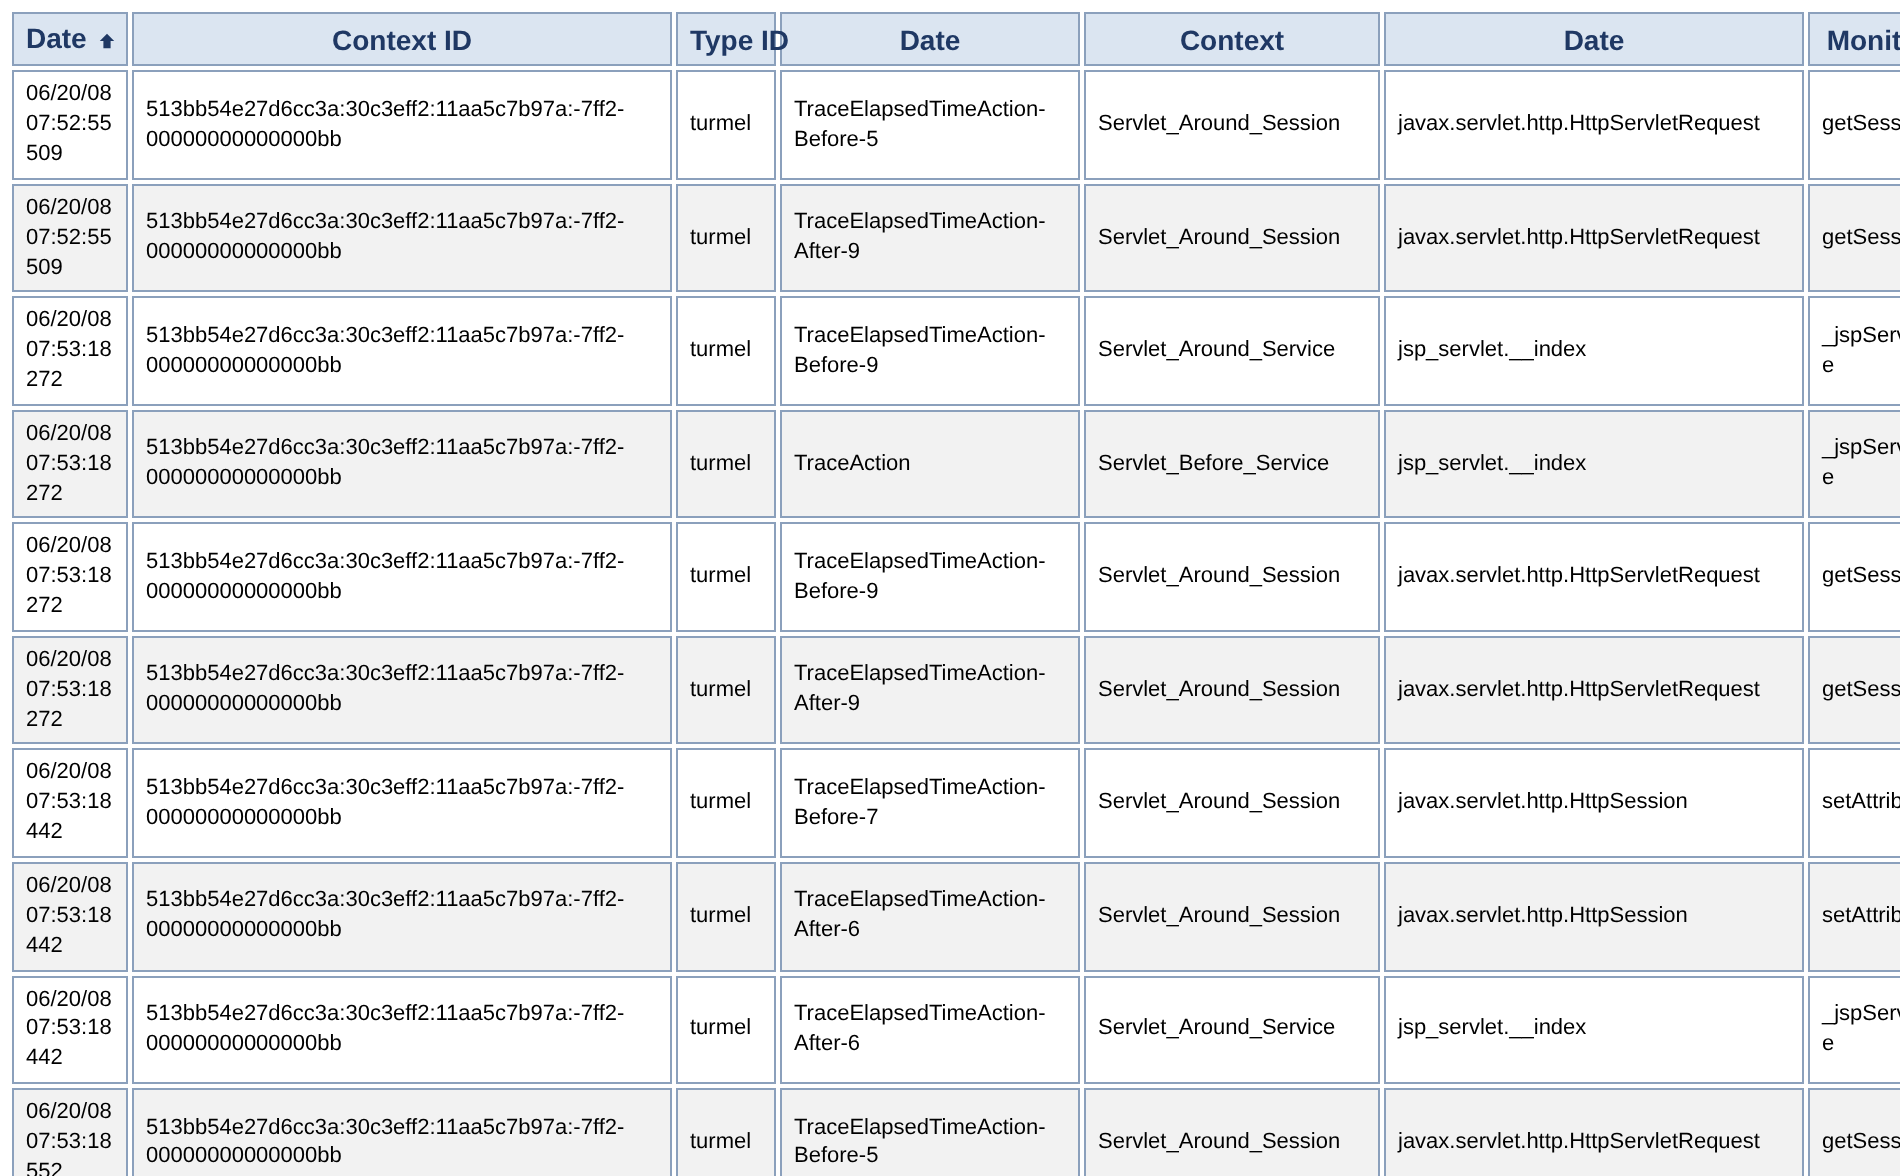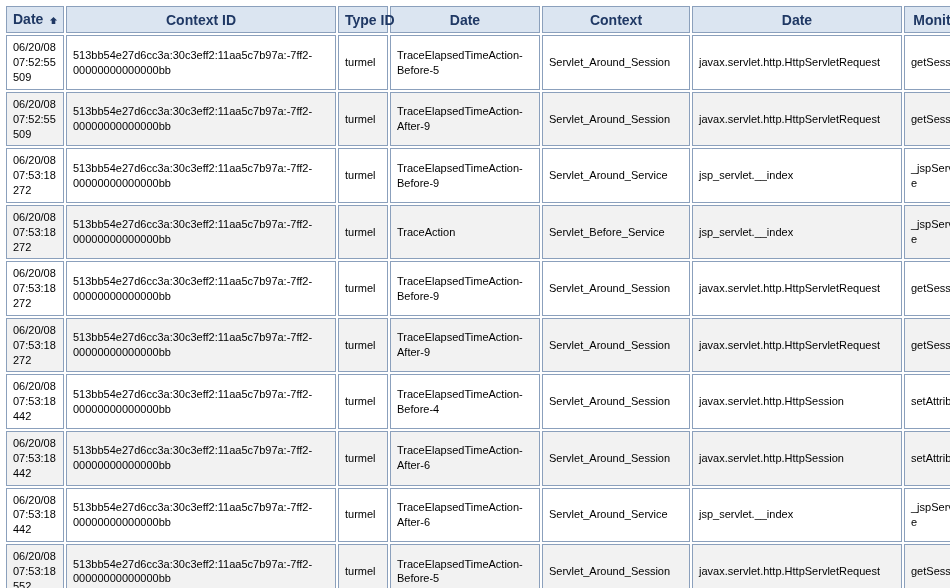--- a/index.html
+++ b/index.html
@@ -148,21 +148,21 @@
         <td>turmel</td>
         <td>TraceElapsedTimeAction-After-9</td>
         <td>Servlet_Around_Session</td>
         <td>javax.servlet.http.HttpServletRequest</td>
         <td>getSession</td>
       </tr>
       <tr class="odd">
         <td>06/20/08 07:53:18 442</td>
         <td>513bb54e27d6cc3a:30c3eff2:11aa5c7b97a:-7ff2-00000000000000bb</td>
         <td>turmel</td>
-        <td>TraceElapsedTimeAction-Before-4</td>
+        <td>TraceElapsedTimeAction-Before-7</td>
         <td>Servlet_Around_Session</td>
         <td>javax.servlet.http.HttpSession</td>
         <td>setAttribute</td>
       </tr>
       <tr class="even">
         <td>06/20/08 07:53:18 442</td>
         <td>513bb54e27d6cc3a:30c3eff2:11aa5c7b97a:-7ff2-00000000000000bb</td>
         <td>turmel</td>
         <td>TraceElapsedTimeAction-After-6</td>
         <td>Servlet_Around_Session</td>

